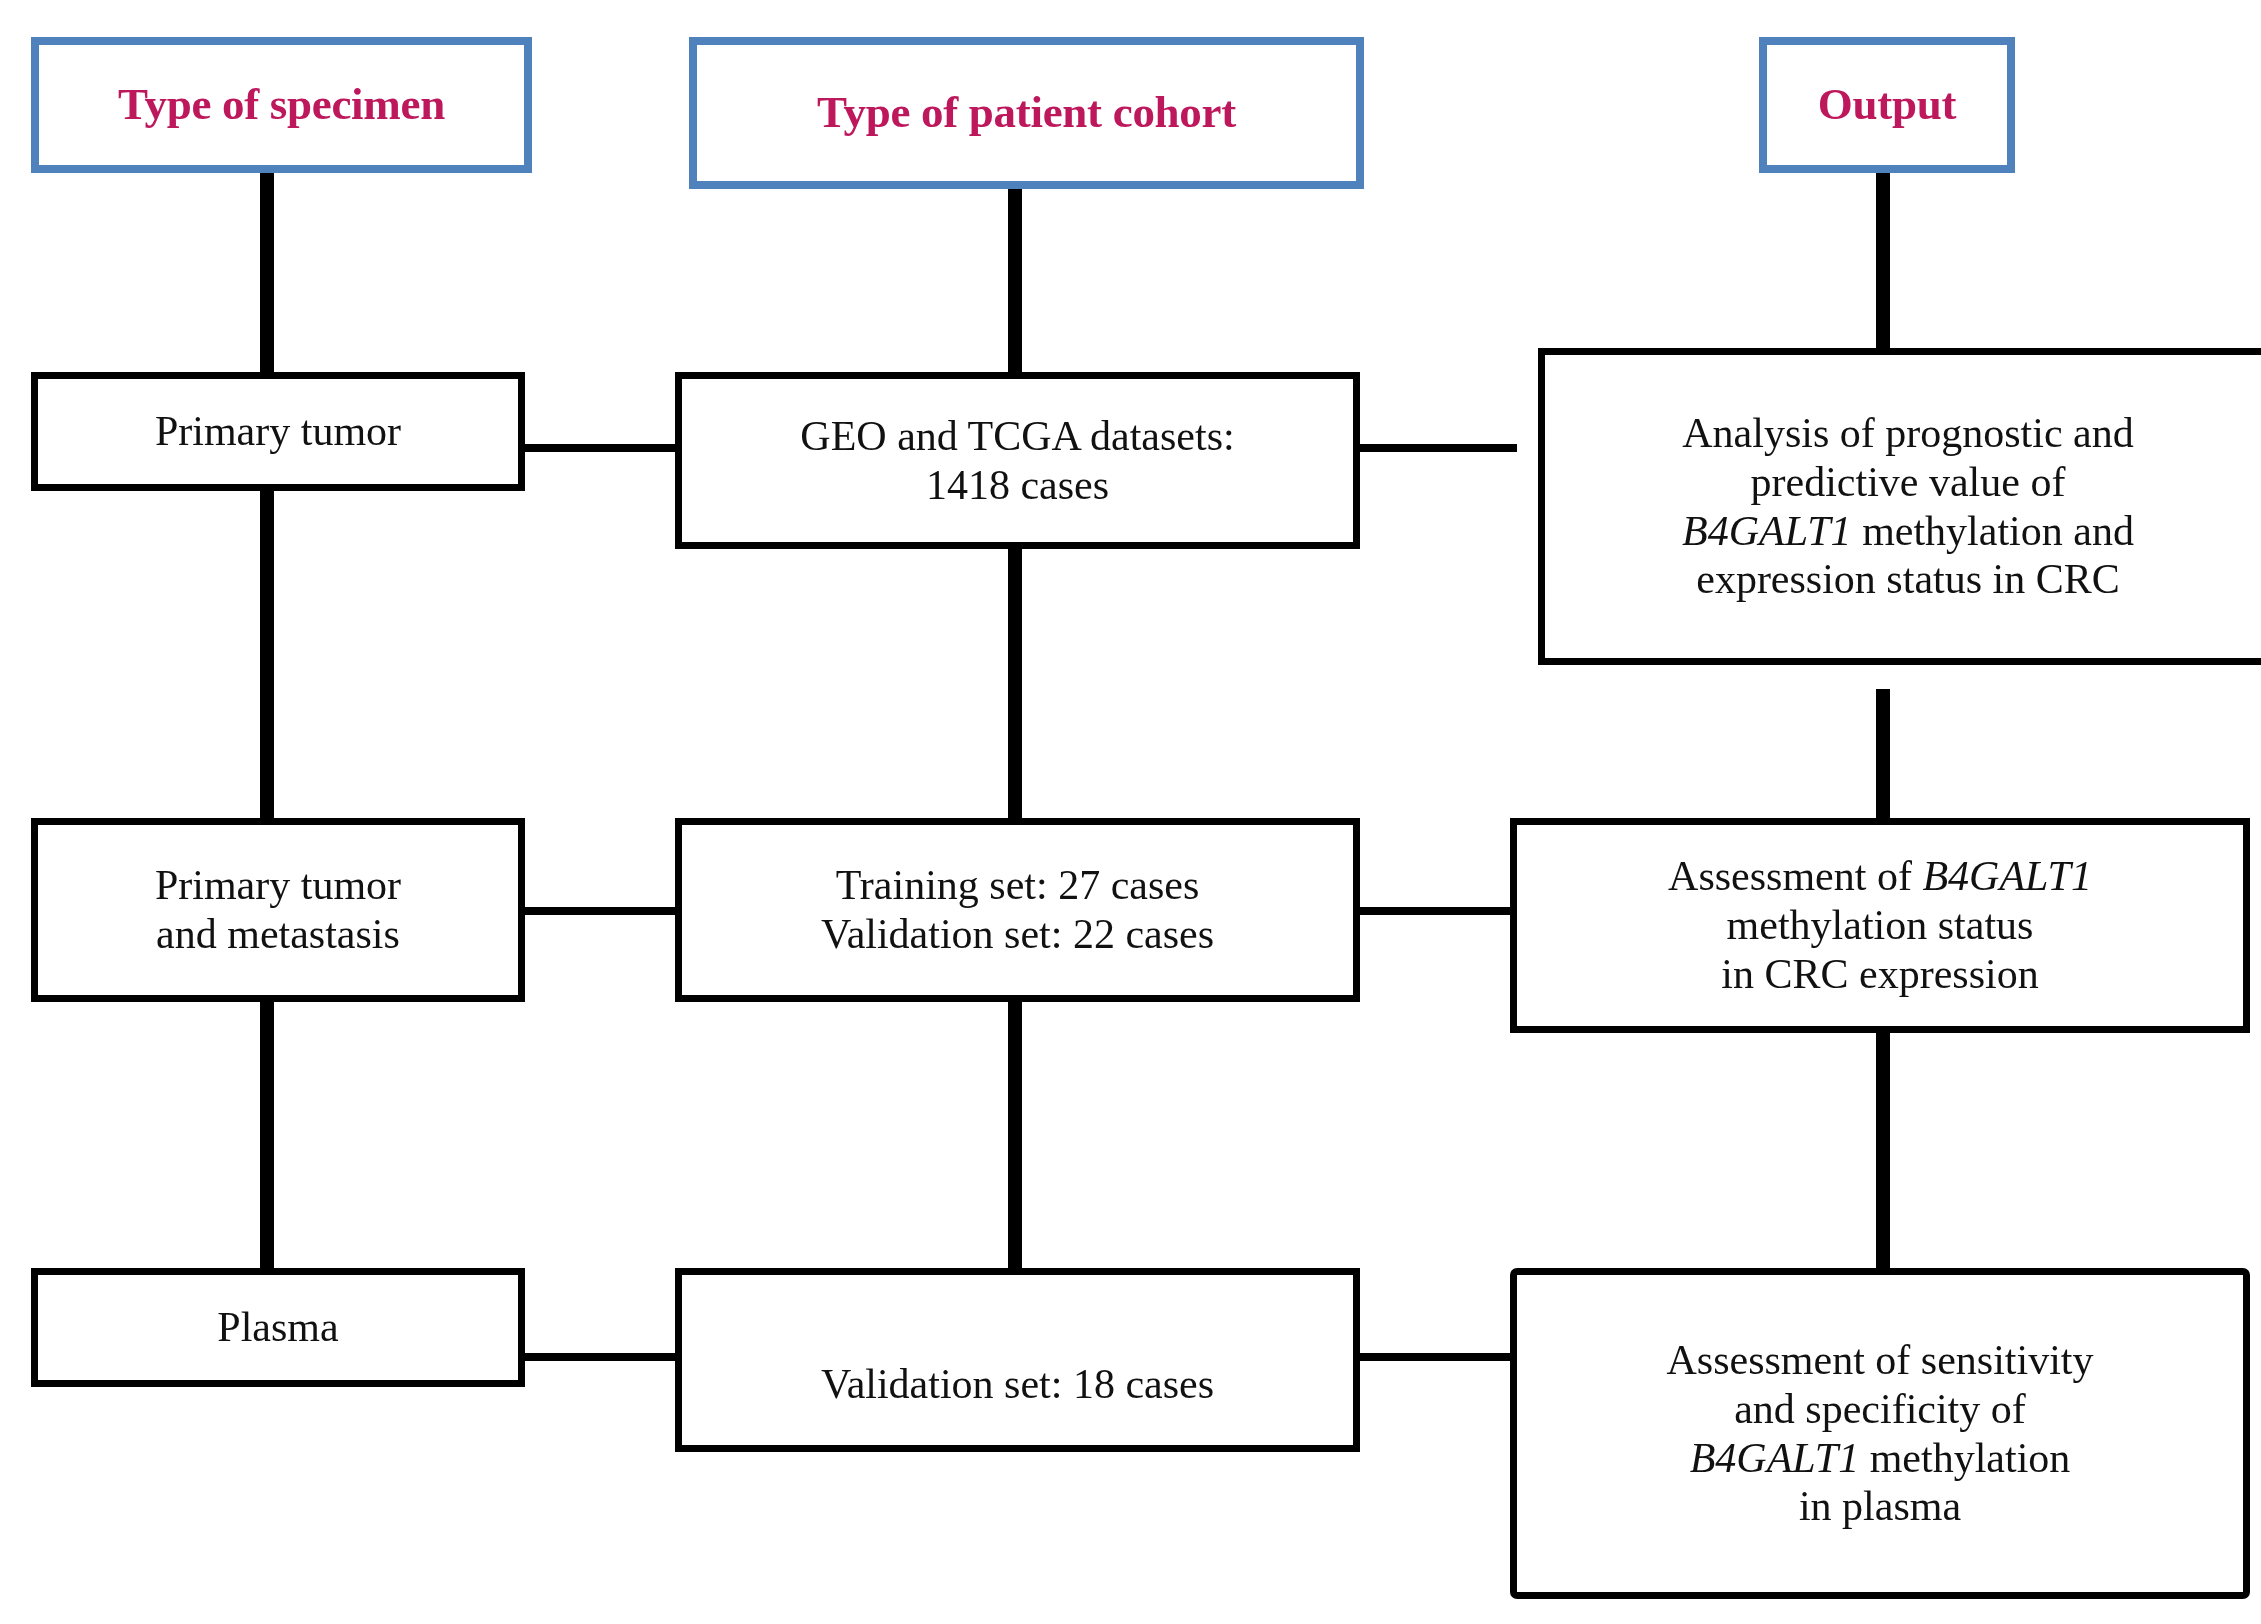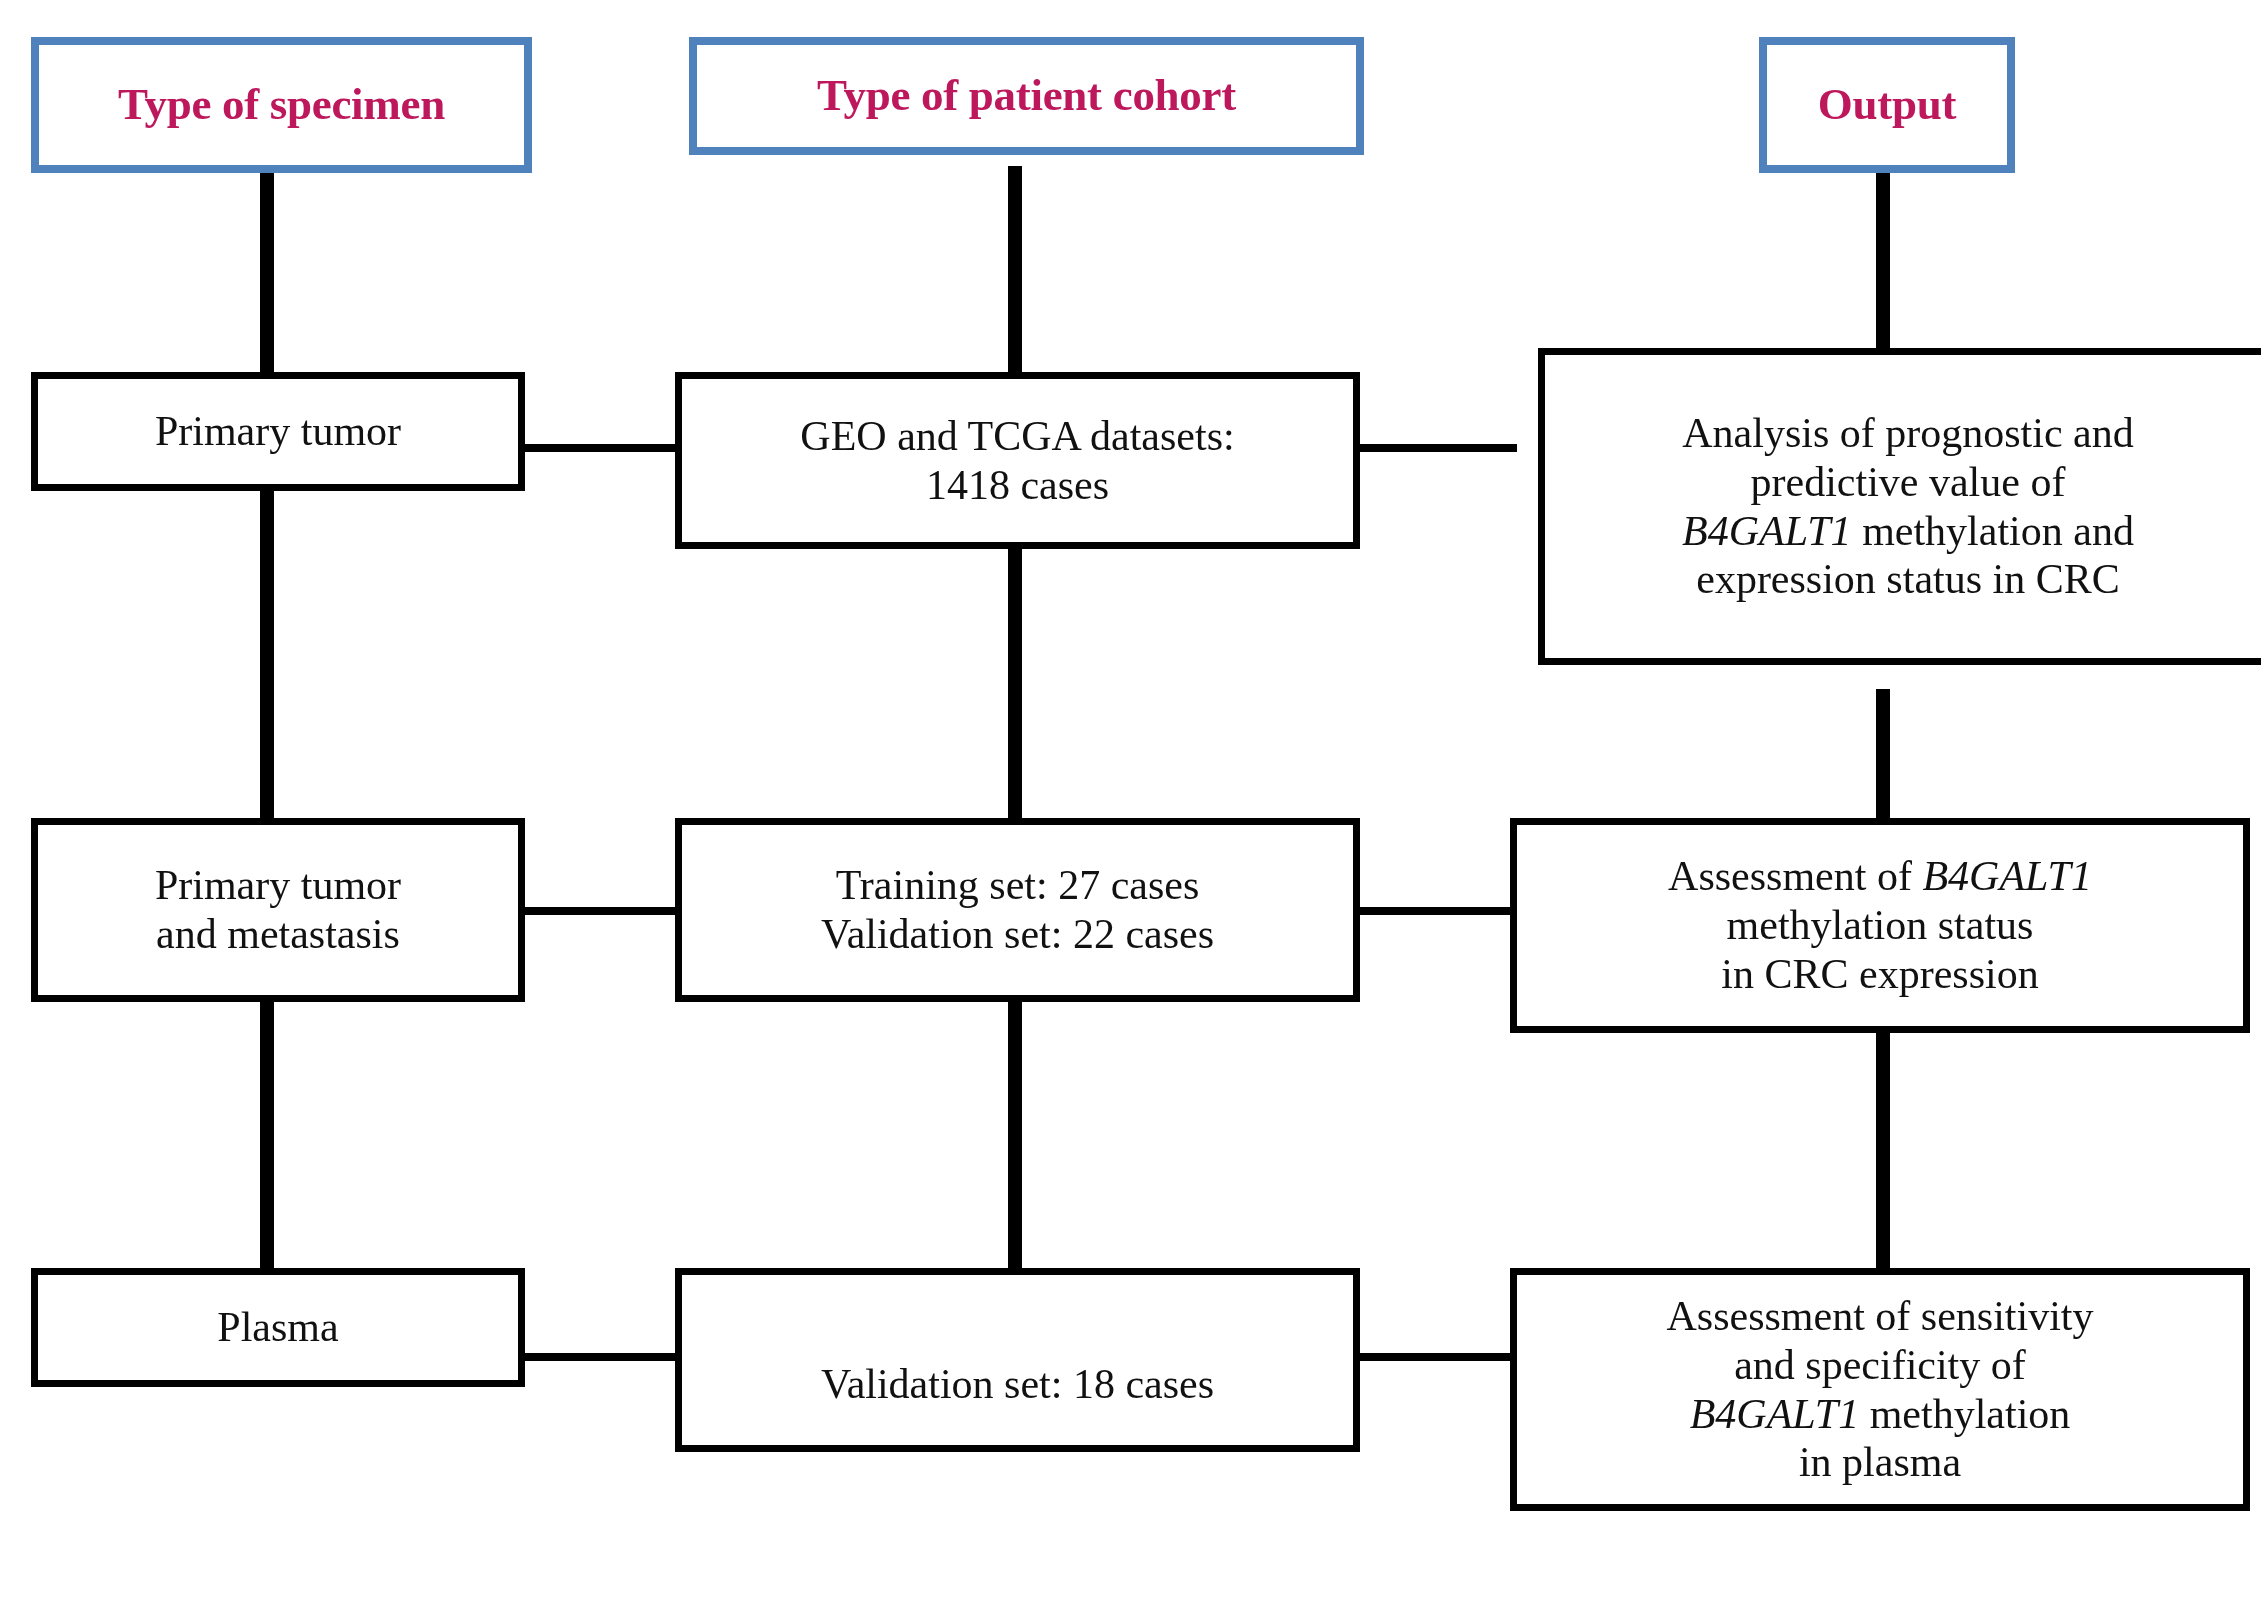--- a/index.html
+++ b/index.html
@@ -74,21 +74,21 @@
 </style>
 </head>
 <body>
 
 <div id="canvas">
 
   <div class="hdr-box" style="left:31px; top:37px; width:501px; height:136px;">
     <span class="hdr-label">Type of specimen</span>
   </div>
 
-  <div class="hdr-box" style="left:689px; top:37px; width:675px; height:118px;">
+  <div class="hdr-box" style="left:689px; top:37px; width:675px; height:152px;">
     <span class="hdr-label">Type of patient cohort</span>
   </div>
 
   <div class="hdr-box" style="left:1759px; top:37px; width:256px; height:136px;text-align:right;">
     <span class="hdr-label">Output</span>
   </div>
 
   <div class="conn-v" style="left:260px; top:166px; height:211px;"></div>
 
   <div class="conn-v" style="left:260px; top:491px; height:327px;"></div>
@@ -166,21 +166,21 @@
   </div>
 
   <div class="node-box" style="left:1510px; top:818px; width:740px; height:215px;">
     <div class="node-label">
       <span>Assessment of </span><span class="gene">B4GALT1</span><br>
       <span>methylation status</span><br>
       <span>in CRC expression</span>
     </div>
   </div>
 
-  <div class="node-box" style="left:1510px; top:1268px; width:740px; height:243px;">
+  <div class="node-box" style="left:1510px; top:1268px; width:740px; height:331px;border-radius:7px;">
     <div class="node-label">
       <span>Assessment of sensitivity</span><br>
       <span>and specificity of</span><br>
       <span class="gene">B4GALT1</span><span> methylation</span><br>
       <span>in plasma</span>
     </div>
   </div>
 
 </div>
 

